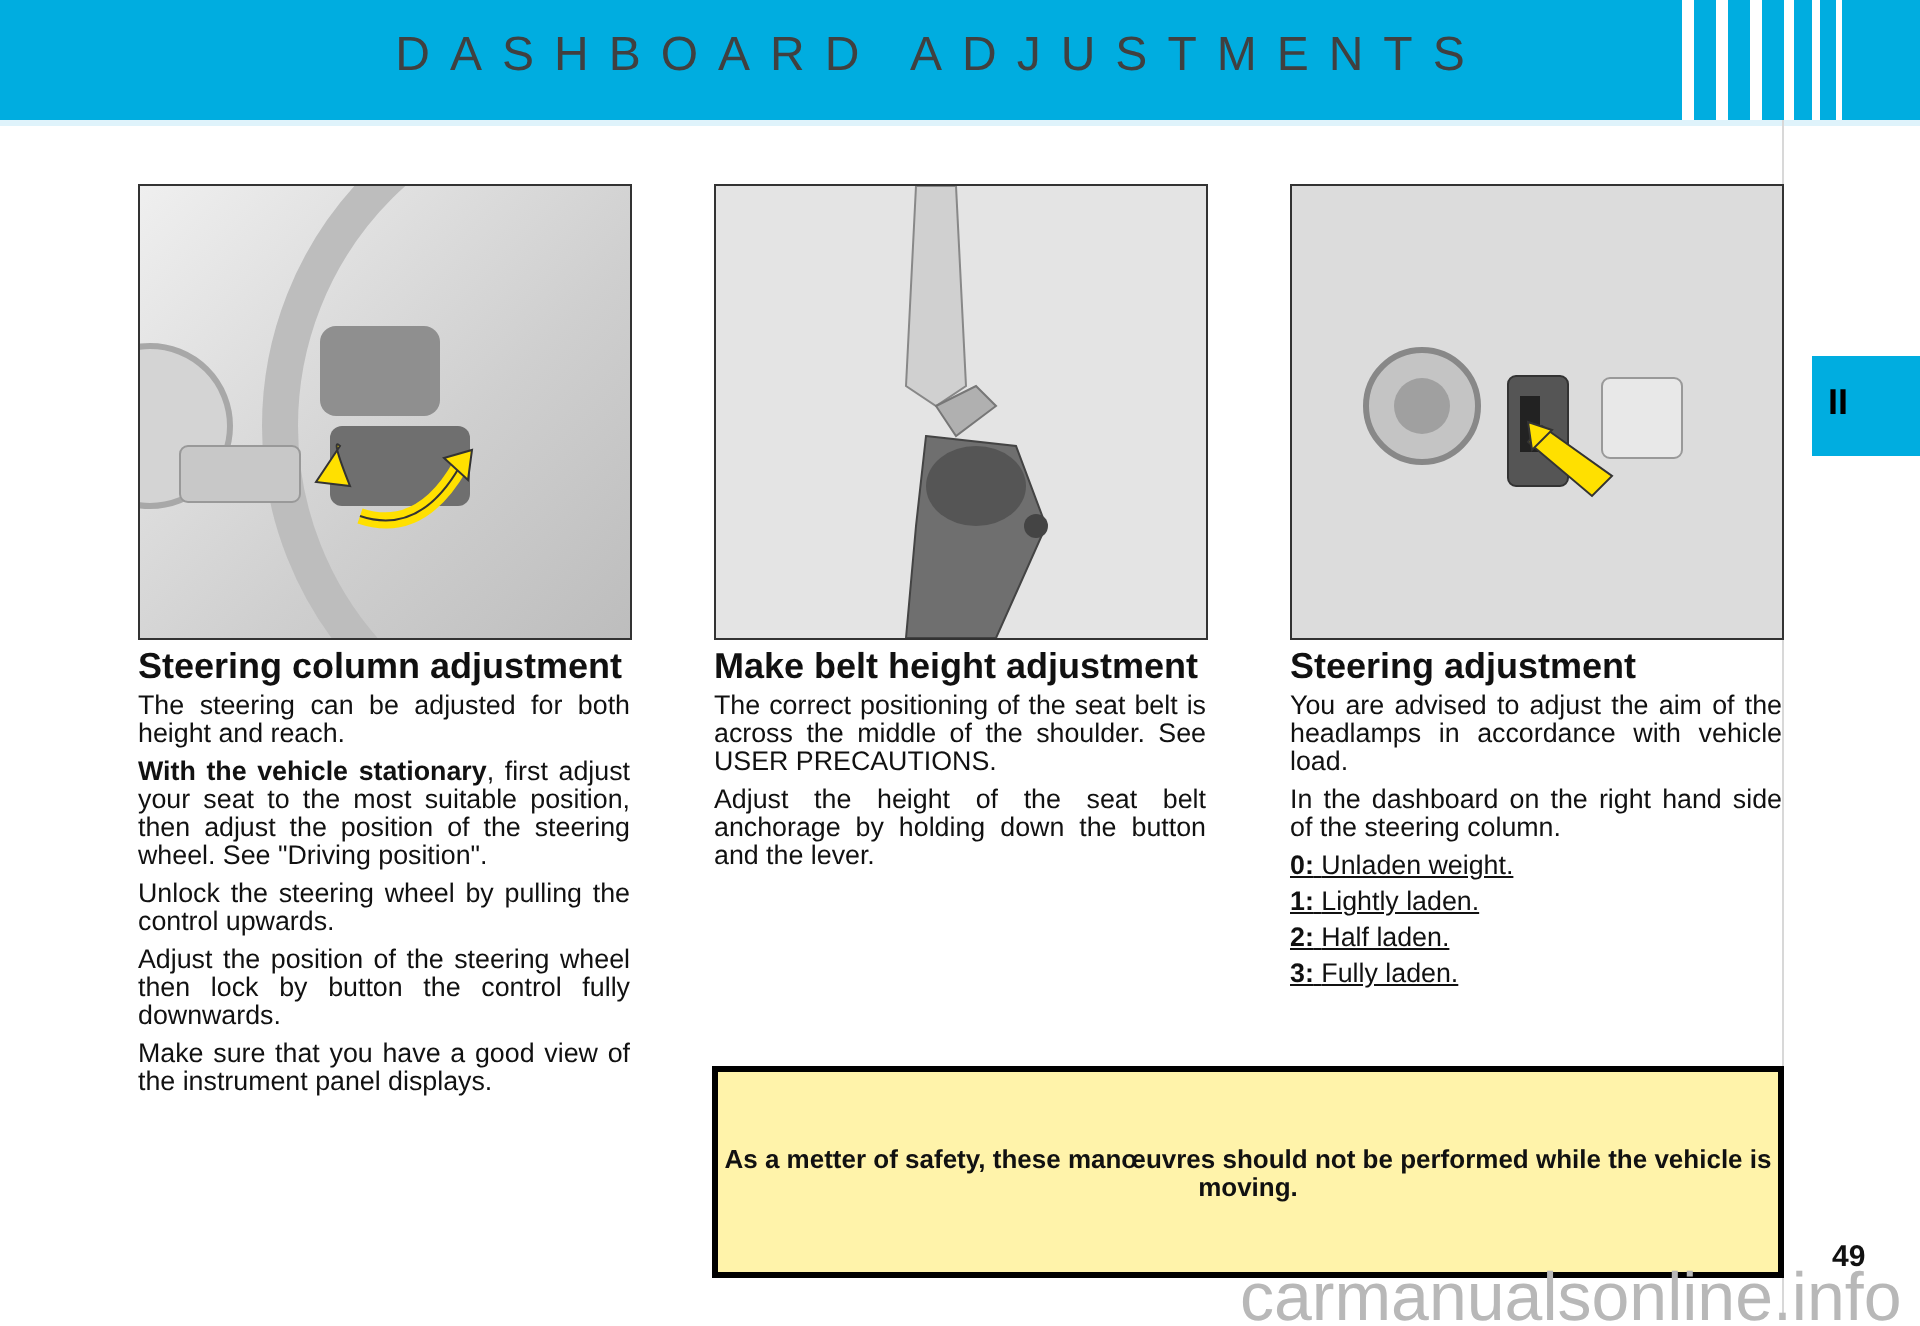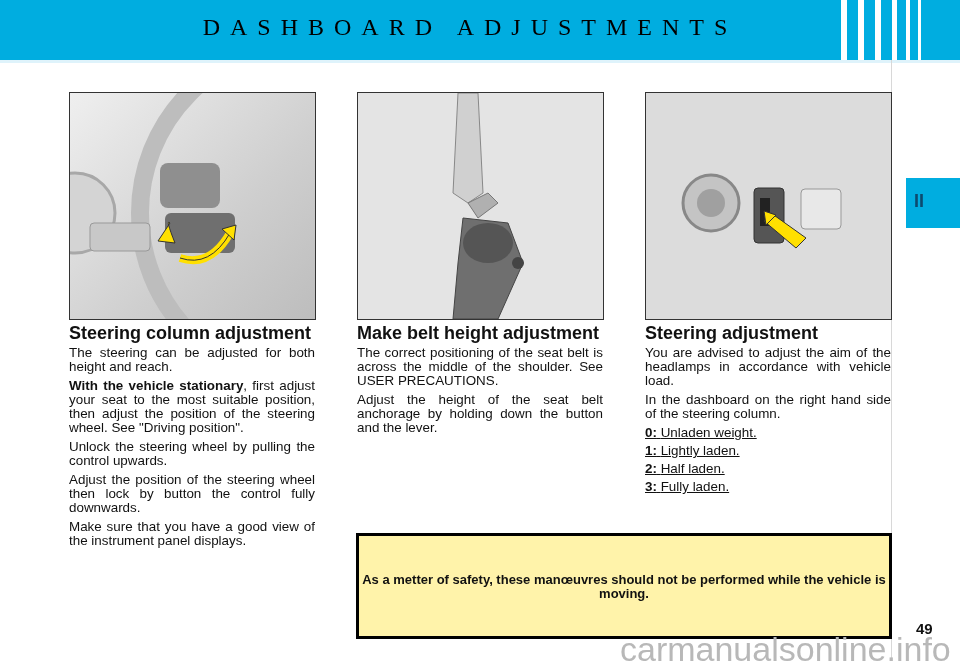--- a/index.html
+++ b/index.html
@@ -1,23 +1,23 @@
 <!DOCTYPE html>
 <html><head>
 <meta charset="utf-8">
 <style>
   html,body{margin:0;padding:0;}
   body{width:960px;height:663px;position:relative;background:#fff;overflow:hidden;font-family:"Liberation Sans",sans-serif;color:#111;}
   .header{position:absolute;left:0;top:0;width:960px;height:60px;background:#00ade0;}
-  .header-title{position:absolute;left:0;width:940px;top:14px;text-align:center;font-size:24px;letter-spacing:10px;color:#000000;font-family:Liberation Serif, serif;}
+  .header-title{position:absolute;left:0;width:940px;top:14px;text-align:center;font-size:24px;letter-spacing:10px;color:#404040;font-family:Liberation Sans, sans-serif;}
   .stripes{position:absolute;right:0;top:0;height:60px;width:120px;}
   .stripe{position:absolute;top:0;height:60px;background:#fff;}
   .header-bottom-line{position:absolute;left:0;top:60px;width:960px;height:3px;background:#dff3fb;}
   .chapter-tab{position:absolute;left:906px;top:178px;width:54px;height:50px;background:#00ade0;}
-  .chapter-tab span{position:absolute;left:8px;top:13px;font-weight:bold;font-size:18px;color:#0c4a6e;}
+  .chapter-tab span{position:absolute;left:8px;top:13px;font-weight:bold;font-size:18px;color:#000000;}
   .rail{position:absolute;left:891px;top:60px;width:1px;height:600px;background:#d8d8d8;}
   .fig{position:absolute;top:92px;width:245px;height:226px;border:1px solid #333;background:linear-gradient(135deg,#efefef,#cfcfcf 60%,#bdbdbd);overflow:hidden;}
   .fig svg{position:absolute;left:0;top:0;}
   .sec{position:absolute;top:326px;width:246px;font-size:13.4px;line-height:14px;}
   .sec h2{margin:0 0 6px 0;font-size:18px;font-weight:bold;}
   .sec p{margin:0 0 5px 0;text-align:justify;}
   .sec .li{margin:0 0 4px 0;text-decoration:underline;}
   .note{position:absolute;left:356px;top:533px;width:530px;height:100px;background:#fff3aa;border:3px solid #000000;}
   .note p{margin:0;position:absolute;top:37px;left:0;width:530px;text-align:center;font-weight:bold;font-size:13px;line-height:14px;}
   .page-num{position:absolute;left:916px;top:620px;font-weight:bold;font-size:15px;}

